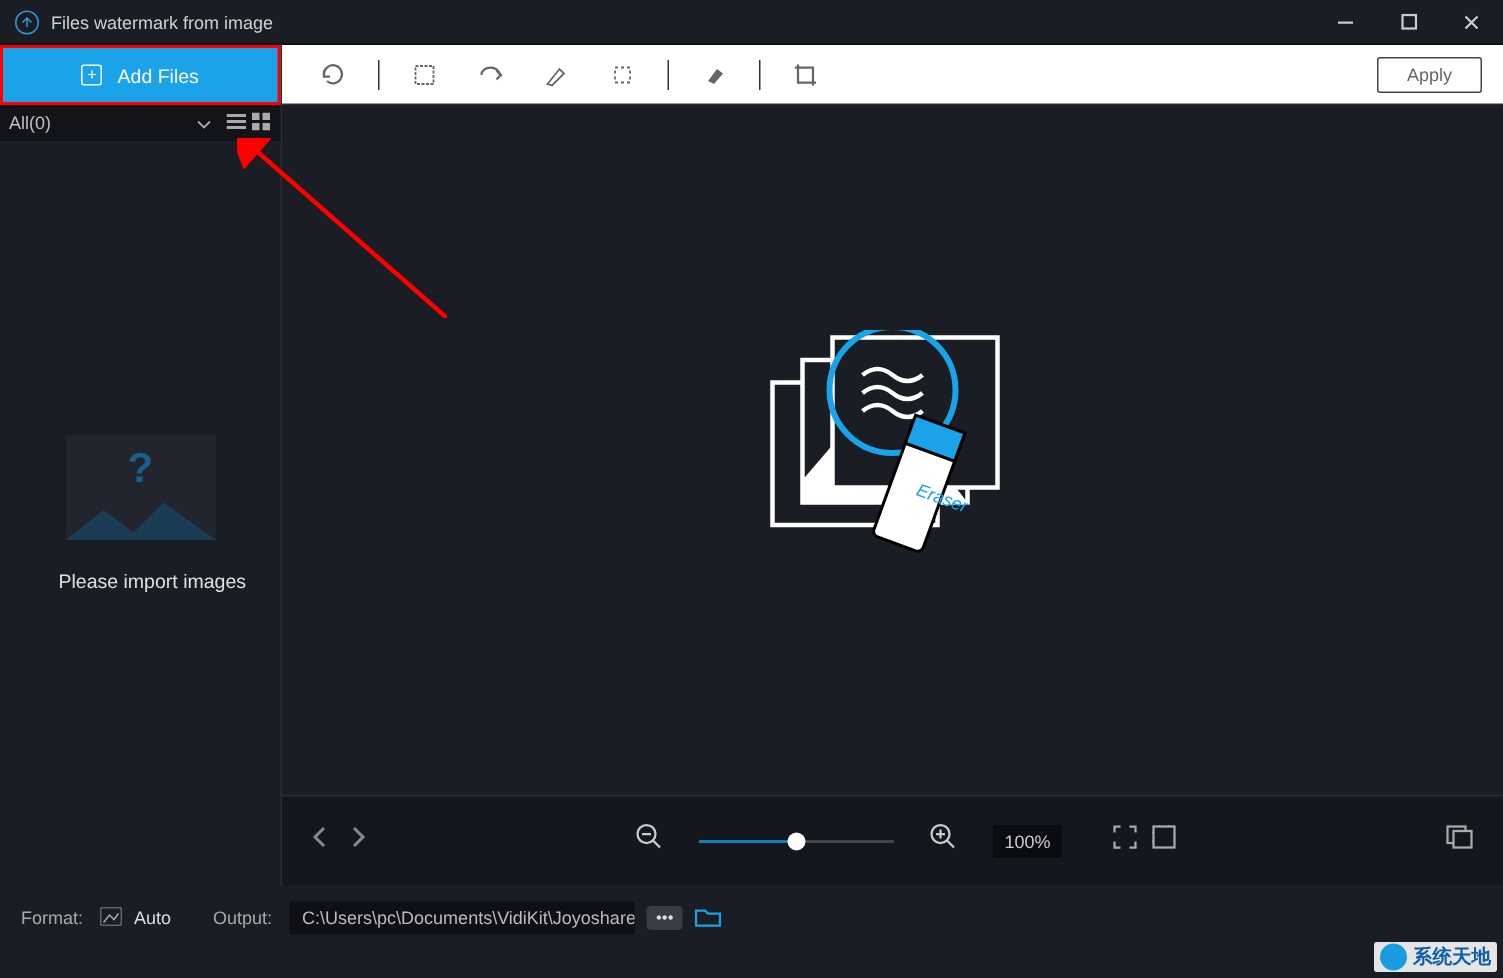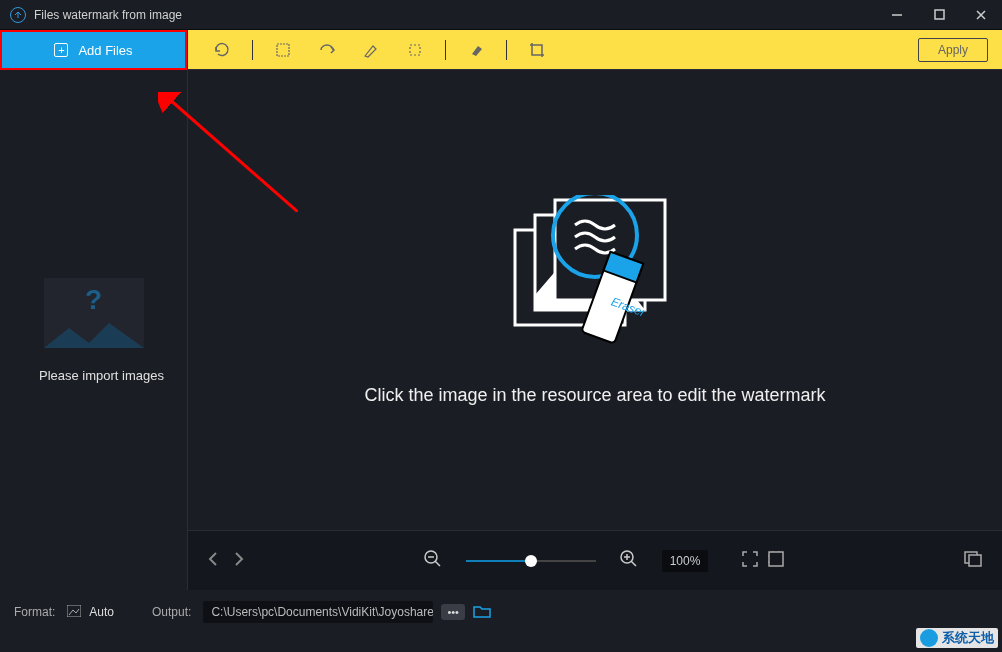--- a/index.html
+++ b/index.html
@@ -117,21 +117,21 @@
   margin-left: 16px;
 }
 .content {
   flex: 1;
   display: flex;
   flex-direction: column;
   background: #1a1d24;
 }
 .toolbar {
   height: 40px;
-  background: #fde047;
+  background: #ffffff;
   display: flex;
   align-items: center;
   padding: 0 14px;
   gap: 4px;
   border-bottom: 1px solid #2a2d35;
 }
 .tool-btn {
   width: 40px; height: 28px;
   display: flex;
   align-items: center;
@@ -215,21 +215,21 @@
   height: 44px;
   display: flex;
   align-items: center;
   padding: 0 14px;
   font-size: 12px;
   color: #aaa;
   gap: 8px;
 }
 .footer .label { margin-right: 4px; }
 .footer .auto-val { color: #ddd; }
-.footer .output-label { margin-left: 30px; }
+.footer .output-label { margin-left: 20px; }
 .footer .path-box {
   background: #0e1015;
   padding: 4px 8px;
   border-radius: 2px;
   color: #bbb;
   width: 230px;
   white-space: nowrap;
   overflow: hidden;
 }
 .more-btn {
@@ -294,20 +294,43 @@
         </svg>
     </div>
   </div>
 </div>
 
 <div class="main-area">
   <div class="sidebar">
     <div class="add-files-btn">
       <span class="plus-icon">+</span>
       <span>Add Files</span>
+    </div>
+    <div class="filter-row">
+      <span>All(0)</span>
+      <span class="chevron">
+        <svg width="10" height="6">
+            <path d="M1 1 L5 5 L9 1" stroke="#aaa" stroke-width="1.2" fill="none"></path>
+          </svg>
+      </span>
+      <span class="row-icon">
+        <svg width="13" height="12">
+            <rect x="0" y="1" width="13" height="2" fill="#aaa"></rect>
+            <rect x="0" y="5" width="13" height="2" fill="#aaa"></rect>
+            <rect x="0" y="9" width="13" height="2" fill="#aaa"></rect>
+          </svg>
+      </span>
+      <span class="row-icon">
+        <svg width="13" height="12">
+            <rect x="0" y="0" width="5" height="5" fill="#aaa"></rect>
+            <rect x="7" y="0" width="5" height="5" fill="#aaa"></rect>
+            <rect x="0" y="7" width="5" height="5" fill="#aaa"></rect>
+            <rect x="7" y="7" width="5" height="5" fill="#aaa"></rect>
+          </svg>
+      </span>
     </div>
     <div class="sidebar-empty">
       <div class="placeholder-img">
         <div class="q">?</div>
         <svg class="mtn" viewBox="0 0 100 25">
             <path d="M0 25 L25 5 L45 20 L65 0 L100 25 Z" fill="#1a3d55"></path>
           </svg>
       </div>
       <div class="msg">Please import images</div>
     </div>
@@ -368,21 +391,20 @@
           <path d="M40 100 L70 65 L95 90 L115 70 L150 115 L40 115 Z" fill="#fff"></path>
           <circle cx="130" cy="50" r="12" fill="#fff"></circle>
           <rect x="60" y="5" width="110" height="100" fill="#1a1d24" stroke="#fff" stroke-width="3"></rect>
           <path d="M80 30 Q90 22 100 30 Q110 38 120 30 M80 42 Q90 34 100 42 Q110 50 120 42 M80 54 Q90 46 100 54 Q110 62 120 54" stroke="#fff" stroke-width="3" fill="none"></path>
           <circle cx="100" cy="40" r="42" fill="none" stroke="#1aa3e8" stroke-width="4"></circle>
           <rect x="100" y="60" width="35" height="85" rx="4" fill="#fff" stroke="#000" stroke-width="2" transform="rotate(20 117 102)"></rect>
           <rect x="100" y="60" width="35" height="20" fill="#1aa3e8" stroke="#000" stroke-width="2" transform="rotate(20 117 102)"></rect>
           <text x="118" y="110" font-size="12" font-style="italic" fill="#1aa3e8" transform="rotate(20 117 102)">Eraser</text>
         </svg>
       </div>
-      <div class="canvas-msg">Click the image in the resource area to edit the watermark</div>
     </div>
 
     <div class="bottom-controls">
       <div class="nav-arrows">
         <span><svg width="10" height="16">
               <path d="M8 2 L2 8 L8 14" stroke="#888" stroke-width="2" fill="none"></path>
             </svg></span>
         <span><svg width="10" height="16">
               <path d="M2 2 L8 8 L2 14" stroke="#888" stroke-width="2" fill="none"></path>
             </svg></span>

